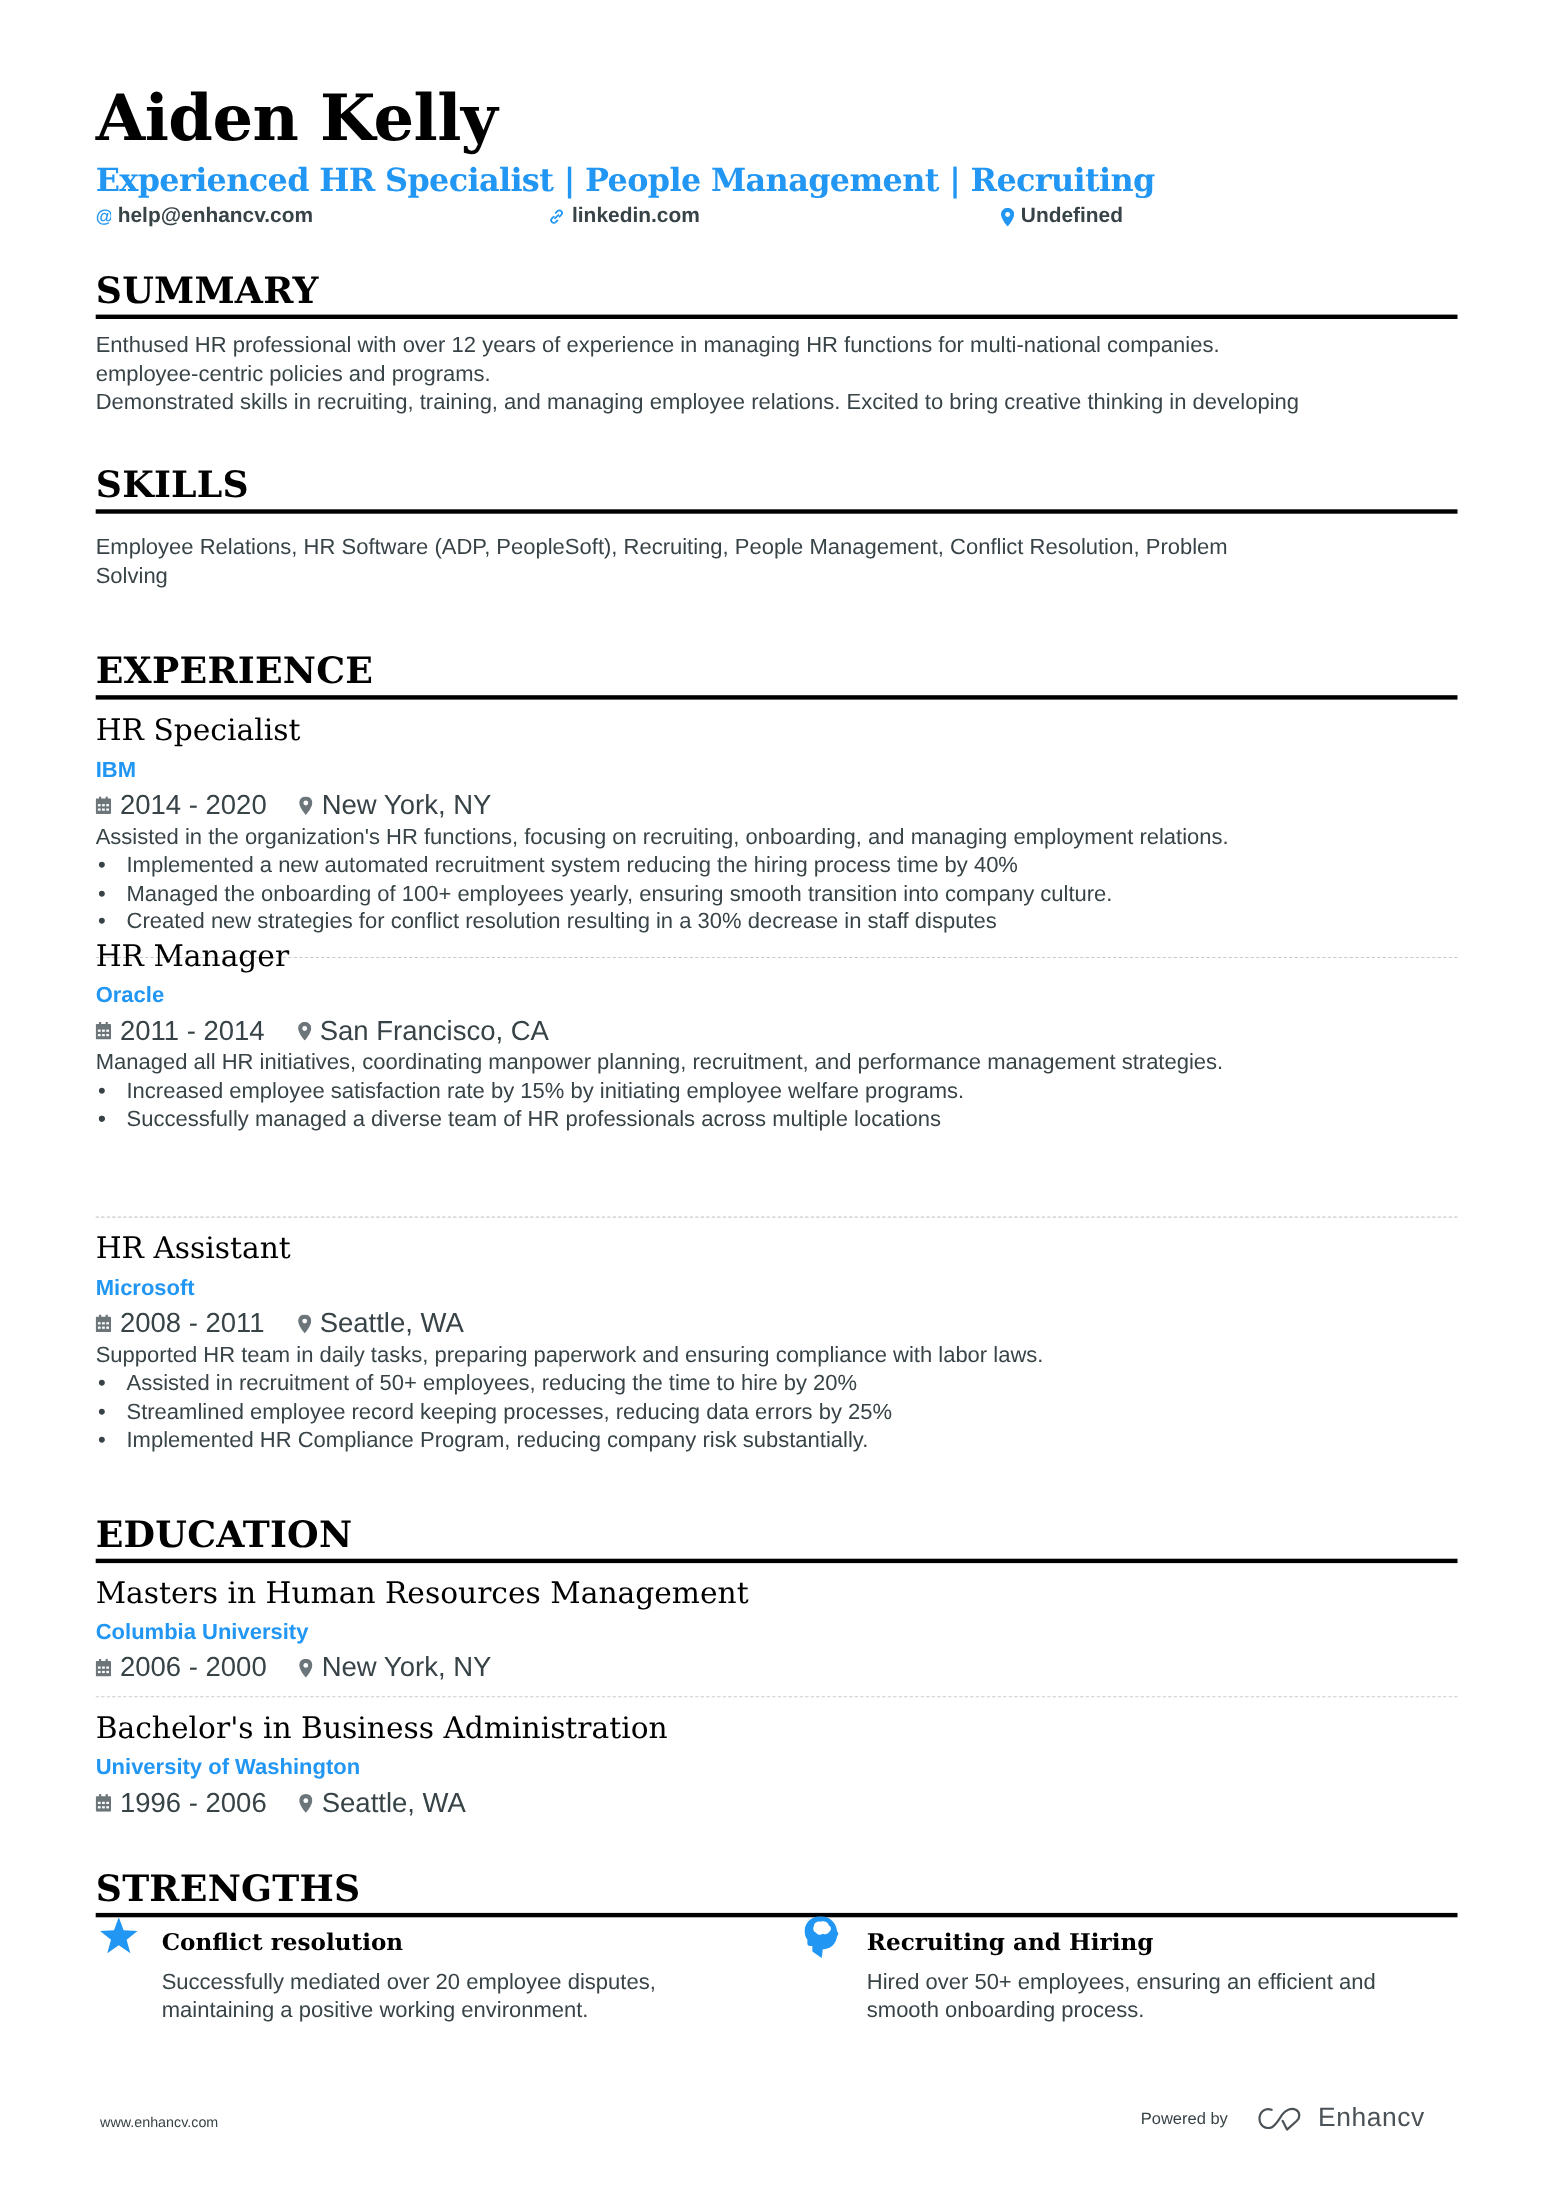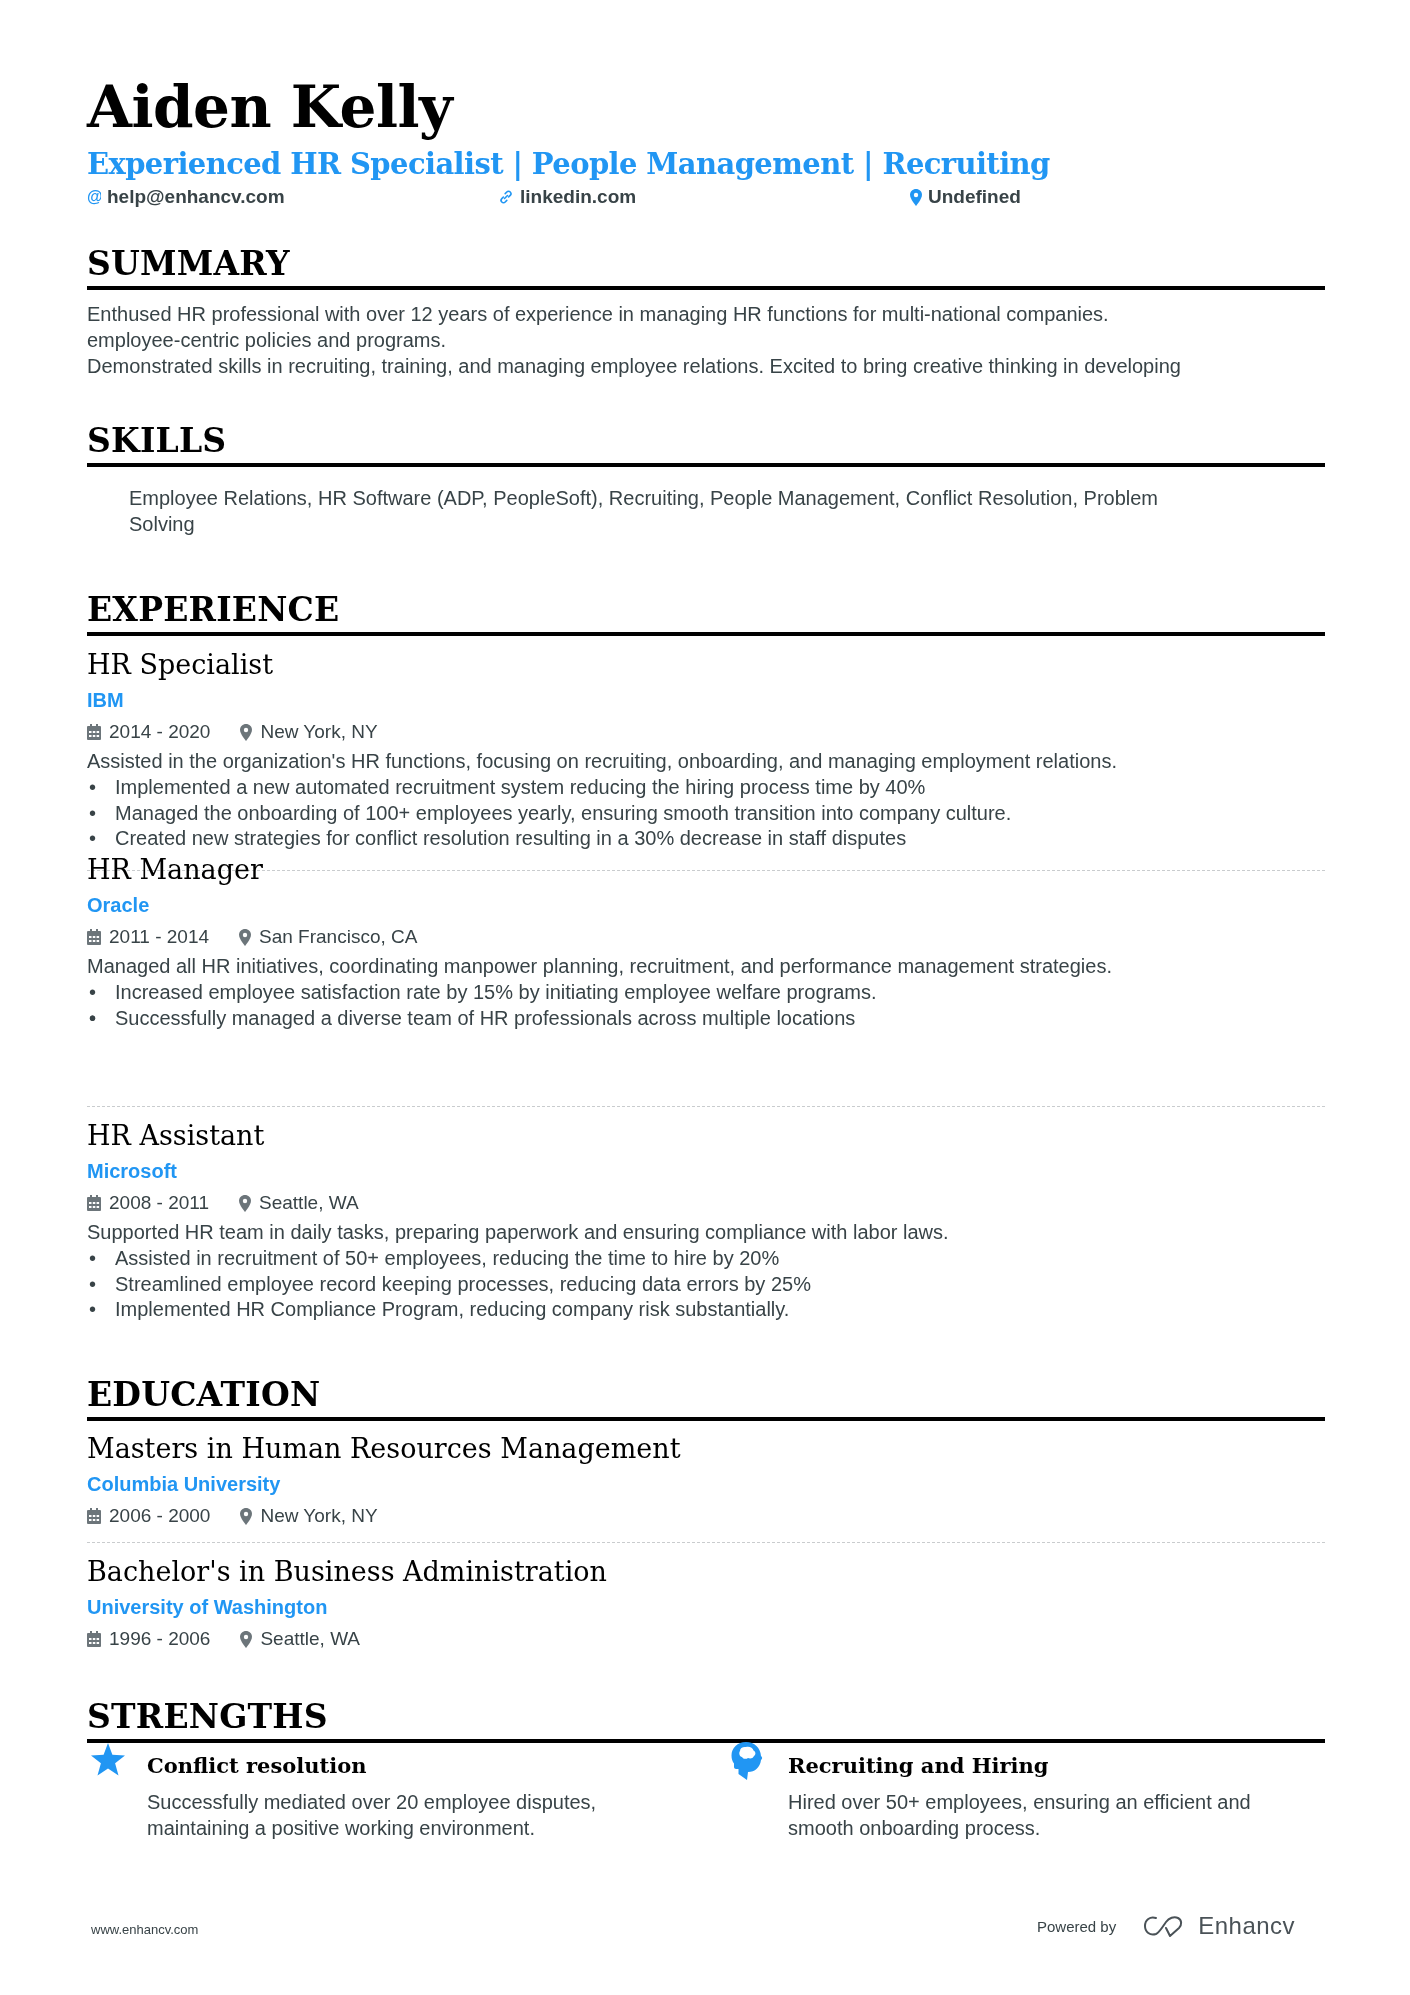--- a/index.html
+++ b/index.html
@@ -11,21 +11,21 @@
   .contact { position: absolute; top: 186px; left: 0; width: 950px; height: 24px; font-size: 19px; font-weight: bold; color: #384347; }
   .contact .ci { position: absolute; top: 0; display: flex; align-items: center; gap: 6px; white-space: nowrap; }
   .contact .ci svg { display: block; }
   .section-h { position: absolute; left: 0; width: 1238px; }
   .section-h h2 { font-family: "DejaVu Serif", serif; font-weight: bold; font-size: 33px; color: #000; line-height: 40px; letter-spacing: 0.2px; }
   .section-h .rule { height: 4px; background: #000; margin-top: 2px; }
   .para { position: absolute; left: 0; width: 1238px; font-size: 20px; line-height: 26px; color: #384347; }
   .entry { position: absolute; left: 0; width: 1238px; }
   .entry .role { font-family: "DejaVu Serif", serif; font-size: 27px; color: #000; line-height: 36px; }
   .entry .org { font-size: 20px; font-weight: bold; color: #2196f3; line-height: 30px; margin-top: 2px; }
-  .entry .meta { display: flex; align-items: center; font-size: 19px; line-height: 30px; color: #384347; margin-top: 2px; text-align: right; }
+  .entry .meta { display: flex; align-items: center; font-size: 25px; line-height: 30px; color: #384347; margin-top: 2px; text-align: right; }
   .entry .meta .mi { display: flex; align-items: center; gap: 8px; margin-right: 30px; }
   .entry .desc { font-size: 20px; line-height: 28px; color: #384347; }
   .entry ul { list-style: none; }
   .entry li { position: relative; padding-left: 28px; font-size: 20px; line-height: 25.5px; color: #384347; }
   .entry li .bul { position: absolute; left: 2px; top: 0; }
   .divider { position: absolute; left: 0; width: 1238px; border-top: 1px dashed #c9ccce; }
   .strength { position: absolute; width: 580px; }
   .strength .sicon { position: absolute; left: 0; top: 0; }
   .strength .stitle { position: absolute; left: 57px; top: 0; font-family: "DejaVu Serif", serif; font-weight: bold; font-size: 21px; color: #000; line-height: 32px; white-space: nowrap; }
   .strength .sdesc { position: absolute; left: 57px; top: 38px; width: 520px; font-size: 20px; line-height: 26px; color: #384347; }
@@ -72,21 +72,21 @@
   <div class="para" style="top:301px;">
     <div>Enthused HR professional with over 12 years of experience in managing HR functions for multi-national companies.</div>
     <div>employee-centric policies and programs.</div>
     <div>Demonstrated skills in recruiting, training, and managing employee relations. Excited to bring creative thinking in developing</div>
   </div>
 
   <div class="section-h" style="top:421px;">
     <h2>SKILLS</h2>
     <div class="rule"></div>
   </div>
-  <div class="para" style="top:485px;margin-left:42px;">
+  <div class="para" style="top:485px;">
     <div>Employee Relations, HR Software (ADP, PeopleSoft), Recruiting, People Management, Conflict Resolution, Problem</div>
     <div>Solving</div>
   </div>
 
   <div class="section-h" style="top:590px;">
     <h2>EXPERIENCE</h2>
     <div class="rule"></div>
   </div>
 
   <div class="entry" style="top:647px;">

